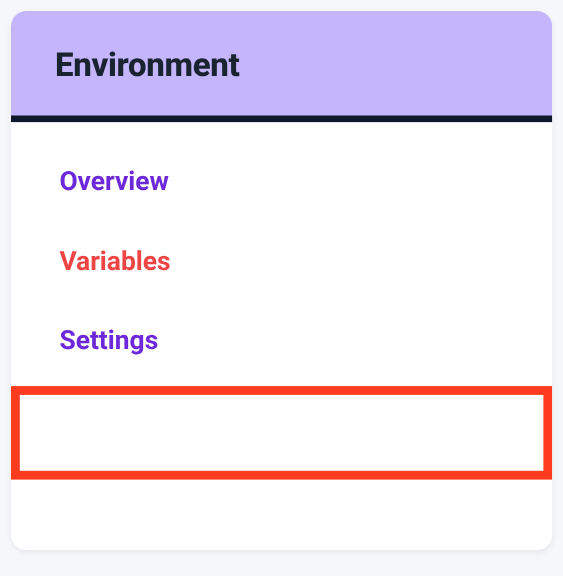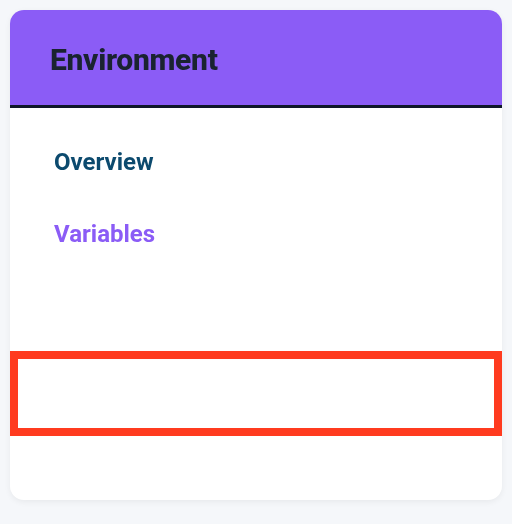--- a/index.html
+++ b/index.html
@@ -12,60 +12,61 @@
   .panel {
     background: #ffffff;
     border-radius: 14px;
     box-shadow: 0 2px 6px rgba(0,0,0,0.06);
     overflow: hidden;
     width: 492px;
     height: 490px;
     position: relative;
   }
   .panel-header {
-    background: #8b5cf6;
+    background: #c4b5fd;
     padding: 32px 40px 28px 40px;
-    border-bottom: 3px solid #0f172a;
+    border-bottom: 6px solid #0f172a;
   }
   .panel-header h1 {
     font-size: 30px;
     font-weight: 800;
     color: #1a2330;
     letter-spacing: -0.3px;
   }
   .nav {
     padding: 18px 0;
     position: relative;
   }
   .nav-item {
     display: block;
     padding: 22px 44px;
     font-size: 24px;
     font-weight: 700;
-    color: #0c4a6e;
+    color: #6d28d9;
     cursor: pointer;
     position: relative;
   }
   .nav-item.active {
-    color: #8b5cf6;
+    color: #ef4444;
   }
   .highlight-box {
     position: absolute;
     left: 0;
     right: 0;
     border: 8px solid #ff3b1f;
     pointer-events: none;
     z-index: 10;
   }
 </style>
 </head>
 <body>
 
 <div class="panel">
   <div class="panel-header">
     <h1>Environment</h1>
   </div>
   <nav class="nav">
     <a class="nav-item">Overview</a>
     <a class="nav-item active">Variables</a>
+    <a class="nav-item">Settings</a>
   </nav>
   <div class="highlight-box" style="top:341px;height:85px;"></div>
 </div>
 
 </body></html>

